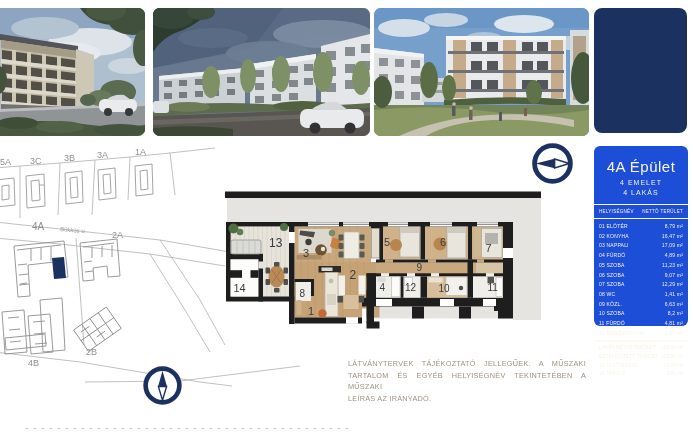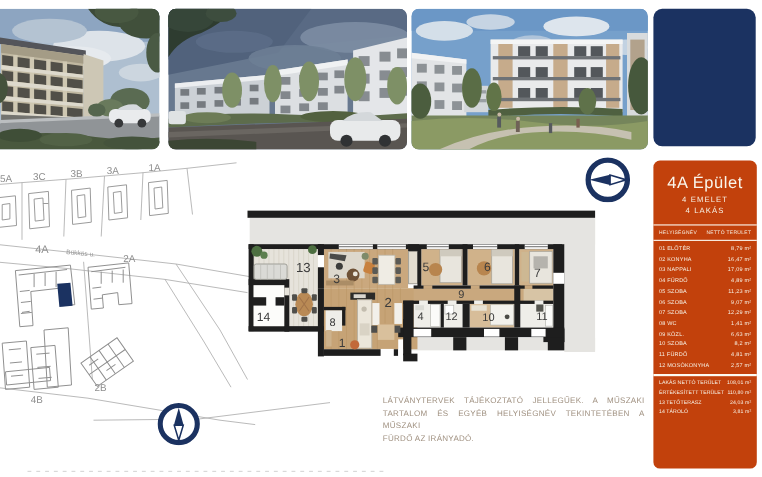--- a/index.html
+++ b/index.html
@@ -238,21 +238,21 @@
   <rect x="78" y="98" width="3.5" height="10" fill="#565a5e"></rect>
   <rect x="95" y="102" width="3.5" height="10" fill="#6f6257"></rect>
   <rect x="125" y="104" width="3" height="9" fill="#565a5e"></rect>
   <rect x="150" y="100" width="3" height="8" fill="#7a5f50"></rect>
   <circle cx="80" cy="96" r="1.8" fill="#c9b9a6"></circle>
   <circle cx="97" cy="100" r="1.8" fill="#c9b9a6"></circle>
 </svg>
 
 <div class="abs" style="left:594px;top:8px;width:93px;height:125px;background:#1b3261;border-radius:8px;"></div>
 
-<div class="abs" style="left:594px;top:146px;width:94px;height:280px;background:#c2410c;border-radius:6px;color:#f7f2e6;">
+<div class="abs" style="left:594px;top:146px;width:94px;height:180px;background:#1d4ed8;border-radius:6px;color:#f7f2e6;">
 
   <div style="text-align:center;font-size:15px;letter-spacing:0.5px;margin-top:12px;color:#faf6ec;">4A Épület</div>
 
   <div style="text-align:center;font-size:7px;letter-spacing:1px;margin-top:4px;">4 EMELET</div>
 
   <div style="text-align:center;font-size:7px;letter-spacing:1px;margin-top:3px;">4 LAKÁS</div>
 
   <div style="border-top:1px solid #fdfaf2;border-bottom:1px solid #fdfaf2;margin-top:8px;padding:4px 5px;display:flex;justify-content:space-between;font-size:4.5px;letter-spacing:0.3px;white-space:nowrap;">
     <span>HELYISÉGNÉV</span>
       <span>NETTÓ TERÜLET</span>
@@ -717,14 +717,14 @@
   <text x="487.5" y="291" font-size="10" fill="#3b3b3b">11</text>
 </svg>
 
 <svg class="abs" style="left:0;top:424px;" width="400" height="10" viewBox="0 0 400 10">
   <path d="M25,4.5 H352" stroke="#cccccc" stroke-width="0.8" stroke-dasharray="3.5 4.5" fill="none"></path>
 </svg>
 
 <div class="abs" style="left:348px;top:358px;width:238px;font-size:7.3px;line-height:11.5px;letter-spacing:0.25px;color:#a09181;">
 <div style="text-align:justify;text-align-last:justify;">LÁTVÁNYTERVEK TÁJÉKOZTATÓ JELLEGŰEK. A MŰSZAKI</div>
 <div style="text-align:justify;text-align-last:justify;">TARTALOM ÉS EGYÉB HELYISÉGNÉV TEKINTETÉBEN A MŰSZAKI</div>
-<div>FÜRDŐ AZ IRÁNYADÓ.</div>
+<div>LEÍRÁS AZ IRÁNYADÓ.</div>
 </div>
 
 </body></html>

